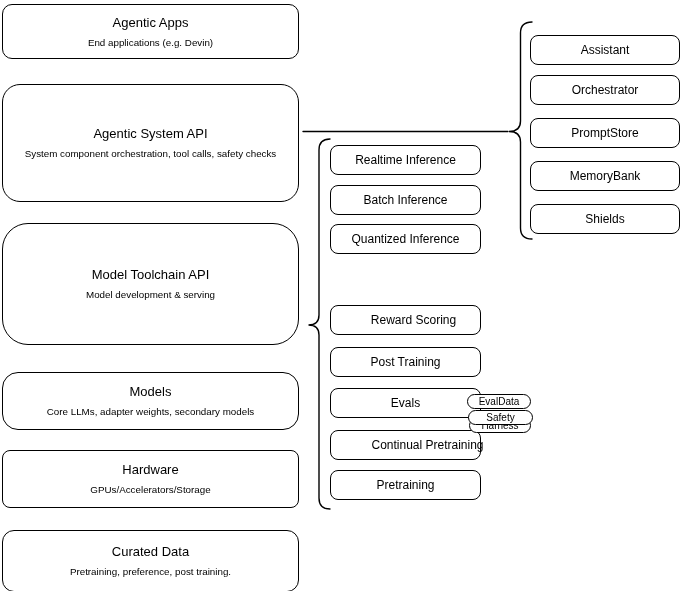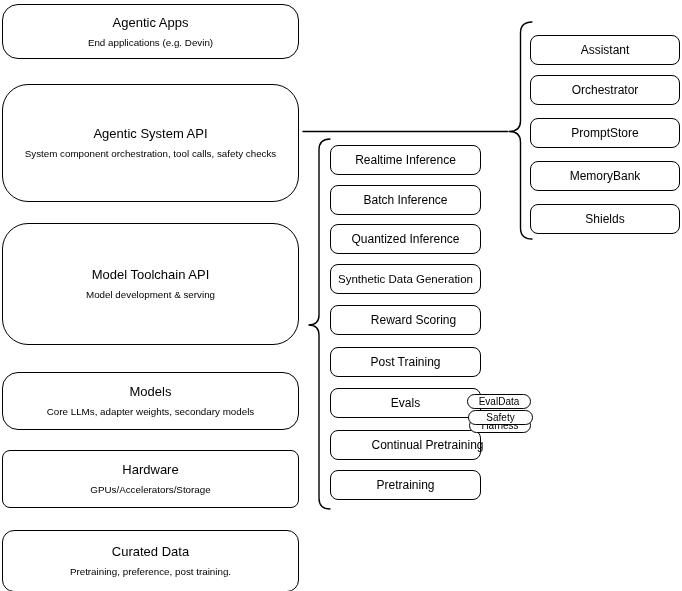--- a/index.html
+++ b/index.html
@@ -30,26 +30,26 @@
 <body>
 
 <div id="canvas">
 
   <svg class="overlay" width="682" height="591" viewBox="0 0 682 591">
     <path d="M303 131.5 L508 131.5" fill="none" stroke="#000" stroke-width="1.4" stroke-linecap="round"></path>
     <path d="M532 22 Q520.5 22 520.5 33 L520.5 121 Q520.5 131.5 509 131.5 Q520.5 131.5 520.5 142 L520.5 228 Q520.5 239 532 239" fill="none" stroke="#000" stroke-width="1.4" stroke-linecap="round"></path>
     <path d="M330 139 Q319 139 319 150 L319 315 Q319 325 308.5 325 Q319 325 319 335 L319 498 Q319 509 330 509" fill="none" stroke="#000" stroke-width="1.4" stroke-linecap="round"></path>
   </svg>
 
-  <div class="box" style="left:2px;top:4px;width:297px;height:55px;border-radius:16px;">
+  <div class="box" style="left:2px;top:4px;width:297px;height:55px;border-radius:10px;">
     <div class="title">Agentic Apps</div>
     <div class="subtitle">End applications (e.g. Devin)</div>
   </div>
 
-  <div class="box" style="left:2px;top:84px;width:297px;height:118px;border-radius:26px;">
+  <div class="box" style="left:2px;top:84px;width:297px;height:118px;border-radius:18px;">
     <div class="title">Agentic System API</div>
     <div class="subtitle">System component orchestration, tool calls, safety checks</div>
   </div>
 
   <div class="box" style="left:2px;top:223px;width:297px;height:122px;border-radius:26px;">
     <div class="title">Model Toolchain API</div>
     <div class="subtitle">Model development &amp; serving</div>
   </div>
 
   <div class="box" style="left:2px;top:372px;width:297px;height:58px;border-radius:16px;">
@@ -63,21 +63,20 @@
   </div>
 
   <div class="box" style="left:2px;top:530px;width:297px;height:62px;border-radius:12px;">
     <div class="title">Curated Data</div>
     <div class="subtitle">Pretraining, preference, post training.</div>
   </div>
 
   <div class="node" style="left:330px;top:145px;width:151px;height:30px;">Realtime Inference</div>
   <div class="node" style="left:330px;top:185px;width:151px;height:30px;">Batch Inference</div>
   <div class="node" style="left:330px;top:224px;width:151px;height:30px;">Quantized Inference</div>
-  <div class="node" style="left:330px;top:264px;width:151px;height:30px;font-size:11.5px;">Synthetic Data Generation</div>
   <div class="node" style="left:330px;top:305px;width:151px;height:30px;padding-left:16px;">Reward Scoring</div>
   <div class="node" style="left:330px;top:347px;width:151px;height:30px;">Post Training</div>
   <div class="node" style="left:330px;top:388px;width:151px;height:30px;">Evals</div>
   <div class="node" style="left:330px;top:430px;width:151px;height:30px;padding-left:44px;">Continual Pretraining</div>
   <div class="node" style="left:330px;top:470px;width:151px;height:30px;">Pretraining</div>
 
   <div class="pill" style="left:469px;top:378px;width:62px;height:15px;margin-top:40px;">Harness</div>
   <div class="pill" style="left:467px;top:394px;width:64px;height:15px;">EvalData</div>
   <div class="pill" style="left:468px;top:410px;width:65px;height:15px;">Safety</div>
 

